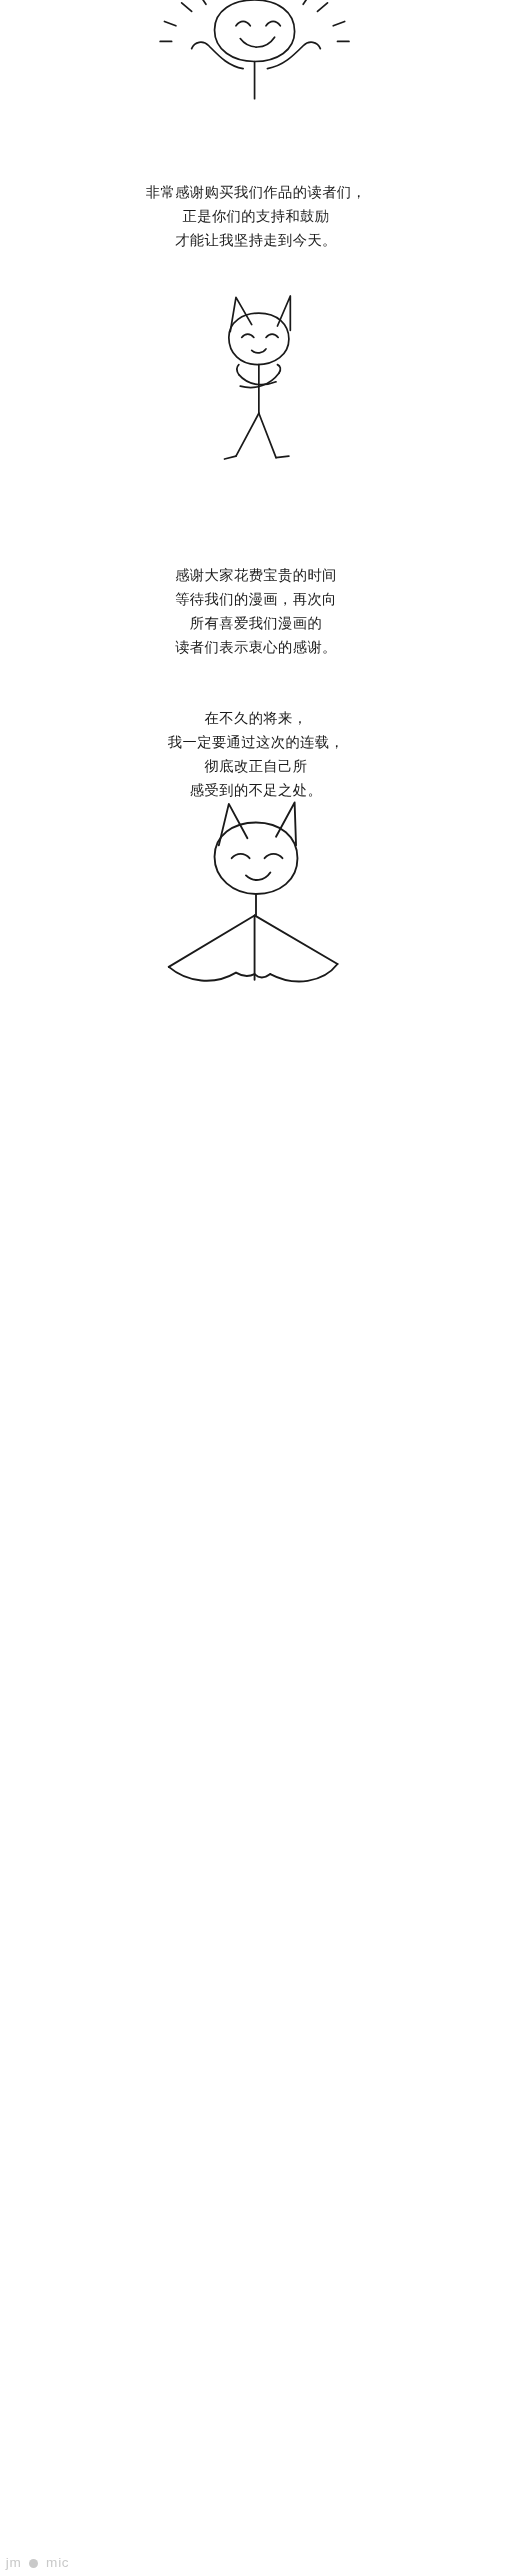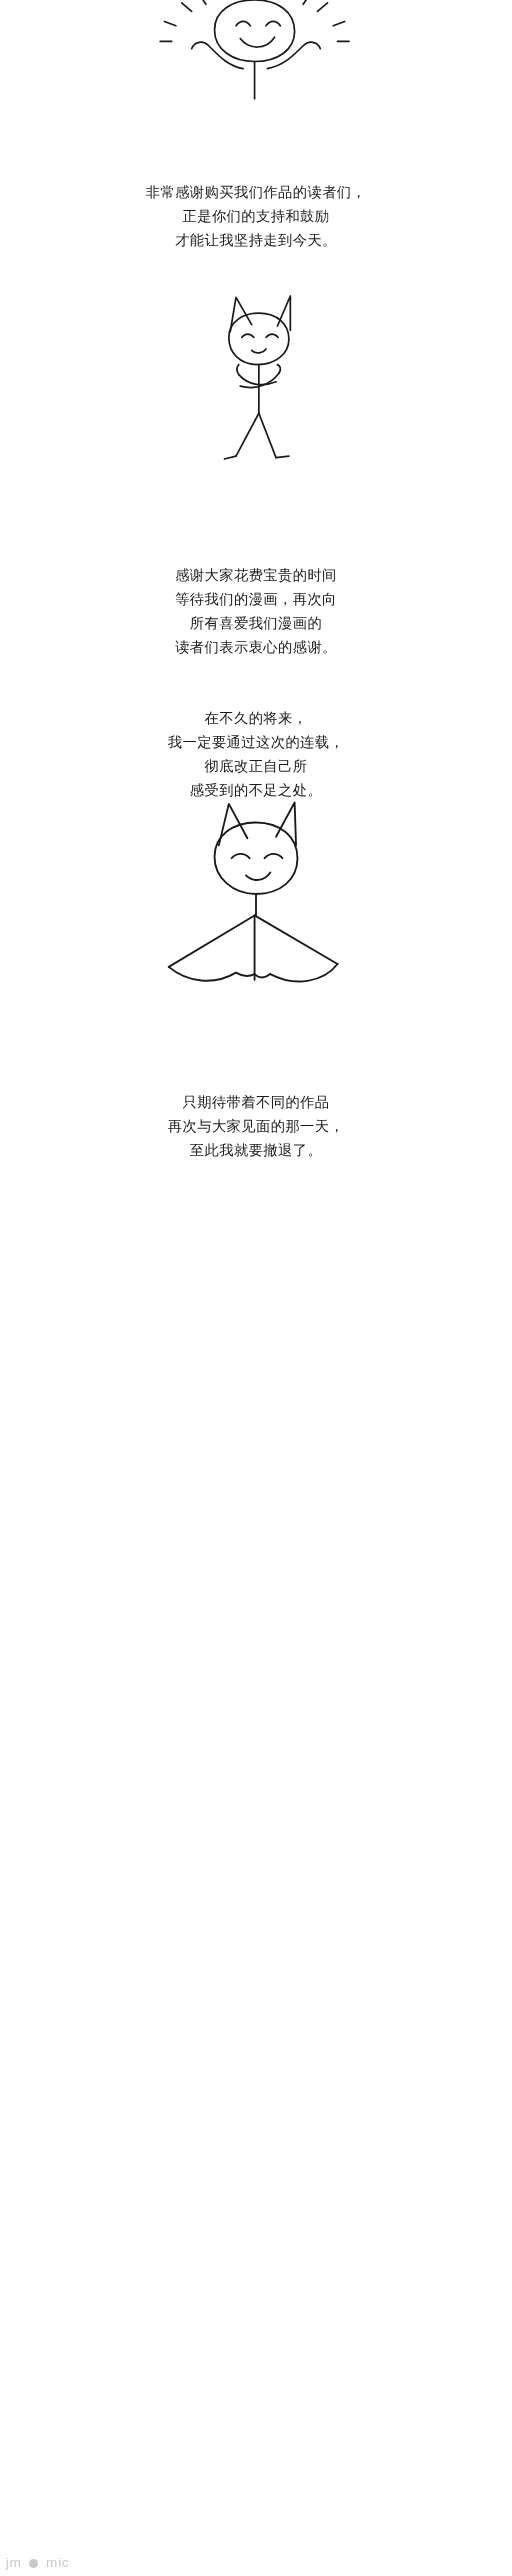--- a/index.html
+++ b/index.html
@@ -178,23 +178,20 @@
         <path d="M236 232 C262 254, 300 258, 330 240"></path>
         <path d="M356 160 L472 228"></path>
         <path d="M472 228 C452 254, 412 260, 378 242"></path>
 
         <path d="M330 240 C340 246, 348 246, 356 242"></path>
         <path d="M378 242 C370 248, 362 248, 356 242"></path>
       </g>
     </svg>
   </div>
 
-  <div class="caption" id="caption-4">只期待带着不同的作品
-再次与大家见面的那一天，
-至此我就要撤退了。</div>
 
   <div class="watermark">
     <span>jm</span>
     <span class="wm-dot"></span>
     <span>mic</span>
   </div>
 
 </div>
 
 

